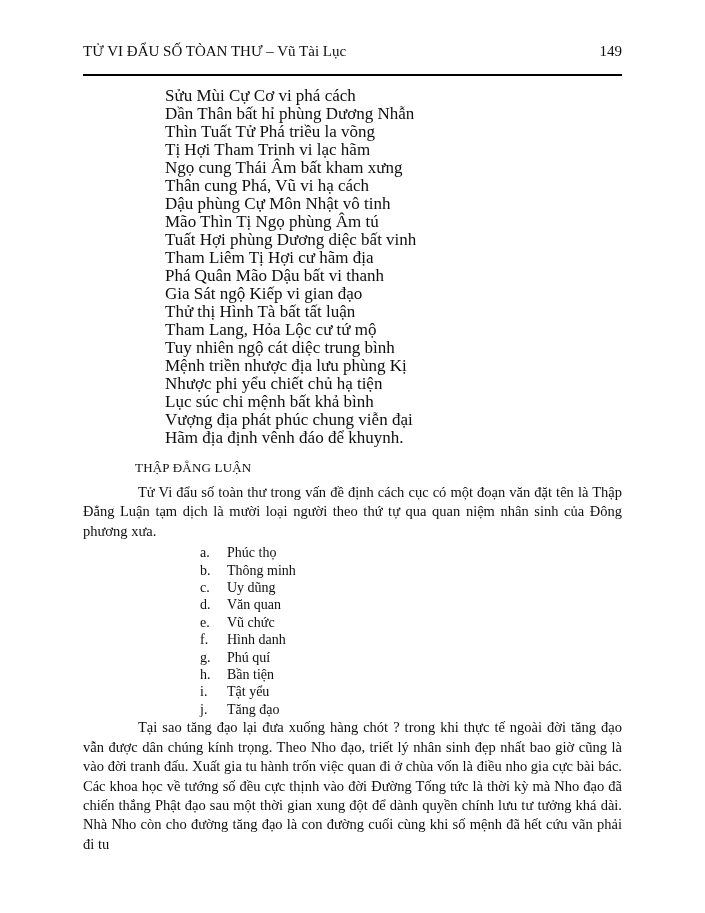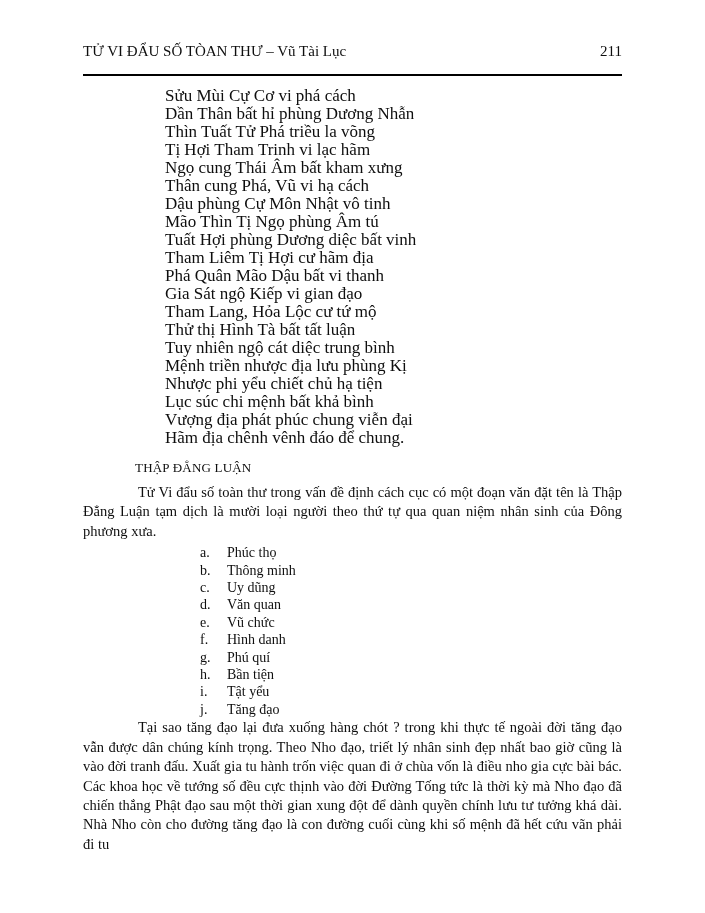--- a/index.html
+++ b/index.html
@@ -74,21 +74,21 @@
     margin-top: 0;
   }
 </style>
 </head>
 <body>
 
 <div class="page">
 
   <div class="header">
     <span>TỬ VI ĐẨU SỐ TÒAN THƯ – Vũ Tài Lục</span>
-    <span>211</span>
+    <span>149</span>
   </div>
 
   <div class="rule"></div>
 
   <div class="verse">
 
       <div class="verse-line">Sửu Mùi Cự Cơ vi phá cách</div>
 
       <div class="verse-line">Dần Thân bất hỉ phùng Dương Nhẫn</div>
 
@@ -105,36 +105,36 @@
       <div class="verse-line">Mão Thìn Tị Ngọ phùng Âm tú</div>
 
       <div class="verse-line">Tuất Hợi phùng Dương diệc bất vinh</div>
 
       <div class="verse-line">Tham Liêm Tị Hợi cư hãm địa</div>
 
       <div class="verse-line">Phá Quân Mão Dậu bất vi thanh</div>
 
       <div class="verse-line">Gia Sát ngộ Kiếp vi gian đạo</div>
 
+      <div class="verse-line">Thử thị Hình Tà bất tất luận</div>
+
       <div class="verse-line">Tham Lang, Hỏa Lộc cư tứ mộ</div>
-
-      <div class="verse-line">Thử thị Hình Tà bất tất luận</div>
 
       <div class="verse-line">Tuy nhiên ngộ cát diệc trung bình</div>
 
       <div class="verse-line">Mệnh triền nhược địa lưu phùng Kị</div>
 
 
       <div class="verse-line">Nhược phi yểu chiết chủ hạ tiện</div>
 
       <div class="verse-line">Lục súc chi mệnh bất khả bình</div>
 
       <div class="verse-line">Vượng địa phát phúc chung viễn đại</div>
 
-      <div class="verse-line">Hãm địa chênh vênh đáo để chung.</div>
+      <div class="verse-line">Hãm địa định vênh đáo để khuynh.</div>
     </div>
 
   <div class="section-heading">THẬP ĐẲNG LUẬN</div>
 
   <p class="para indent">Tử Vi đẩu số toàn thư trong vấn đề định cách cục có một đoạn văn đặt tên là Thập Đẳng Luận tạm dịch là mười loại người theo thứ tự qua quan niệm nhân sinh của Đông phương xưa.</p>
 
   <div class="grade-list">
 
       <div class="list-item">
         <span class="marker">a.</span><span>Phúc thọ</span>

